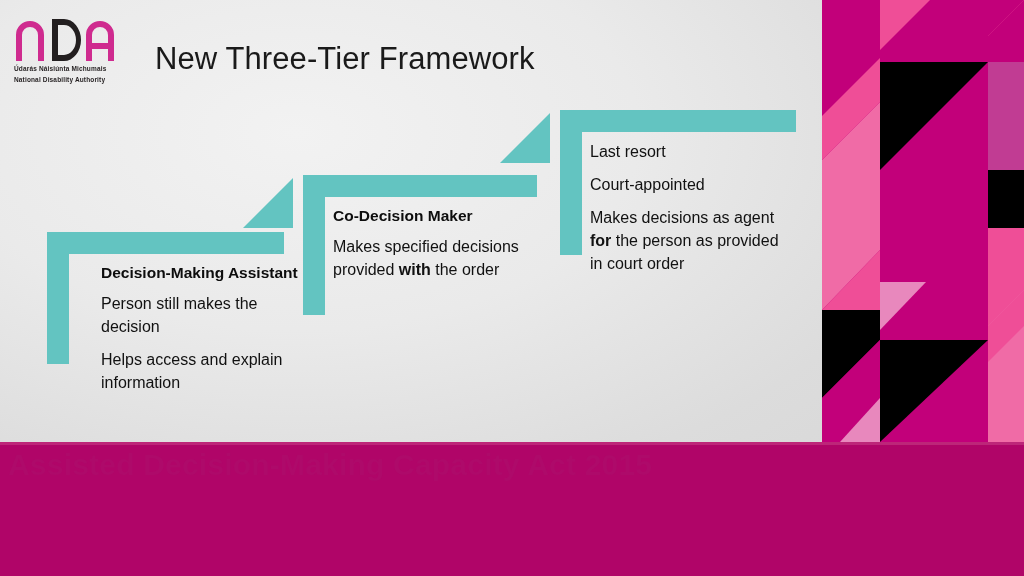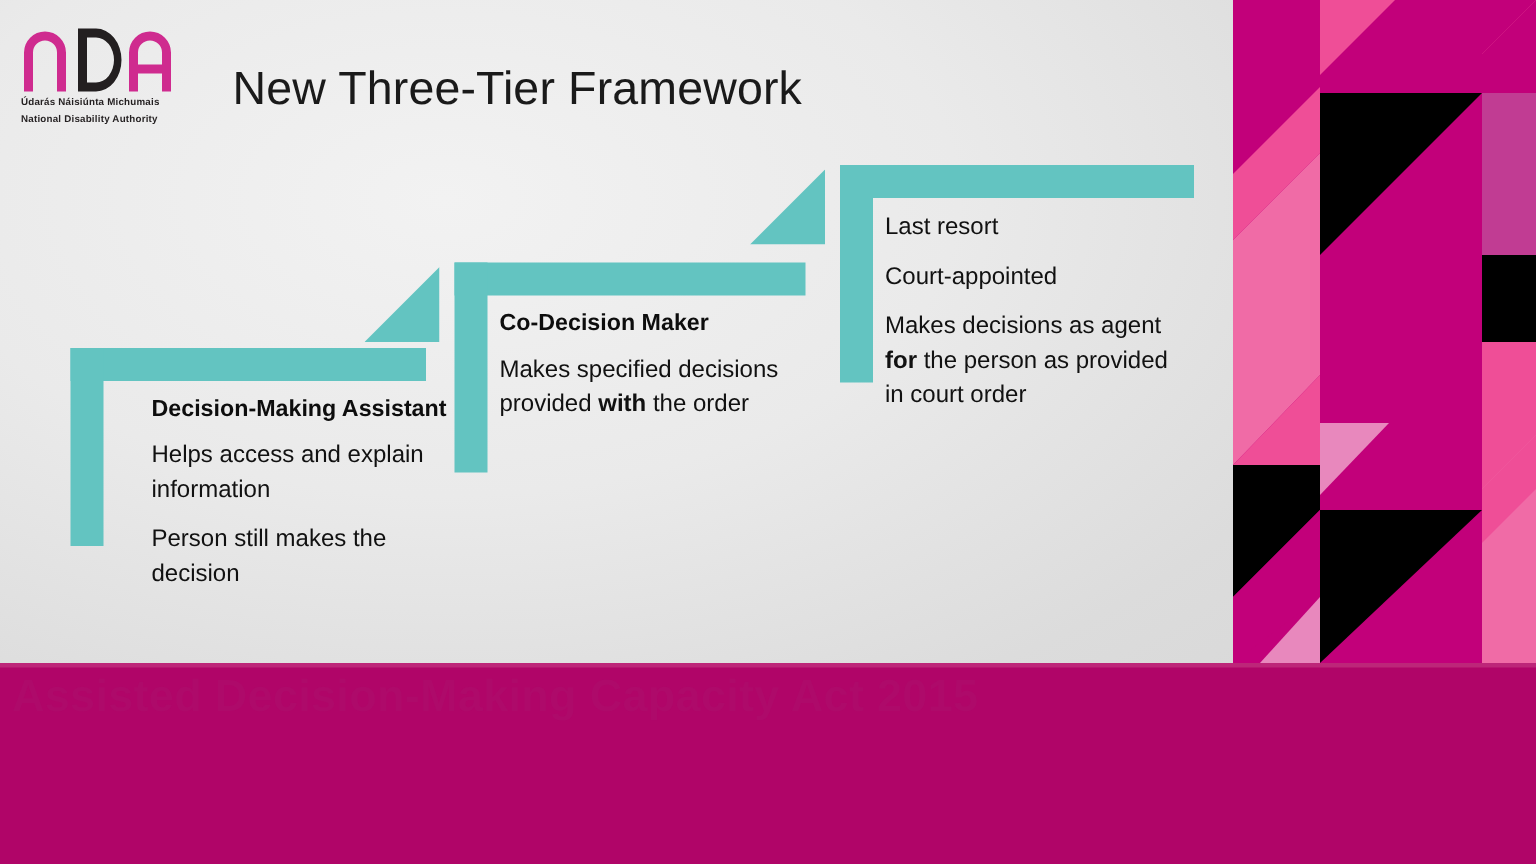--- a/index.html
+++ b/index.html
@@ -261,22 +261,22 @@
     <svg width="50" height="50" viewBox="0 0 50 50" xmlns="http://www.w3.org/2000/svg">
       <polygon points="50,0 50,50 0,50" fill="#63c4c1"></polygon>
     </svg>
   </div>
 
   <div class="tier" style="left:47px; top:232px; width:237px; height:132px;">
     <div class="bracket-top" style="width:237px;"></div>
     <div class="bracket-left" style="height:132px;"></div>
     <div class="tier-body" style="width:210px;margin-left:24px;">
       <div class="tier-heading">Decision-Making Assistant</div>
+      <div class="tier-line">Person still makes the decision</div>
       <div class="tier-line">Helps access and explain information</div>
-      <div class="tier-line">Person still makes the decision</div>
     </div>
   </div>
 
   <div class="bottom-band">
     <div class="bottom-band-hl"></div>
     <div class="band-ghost-text">Assisted Decision-Making Capacity Act 2015</div>
   </div>
 
 </div>
 

